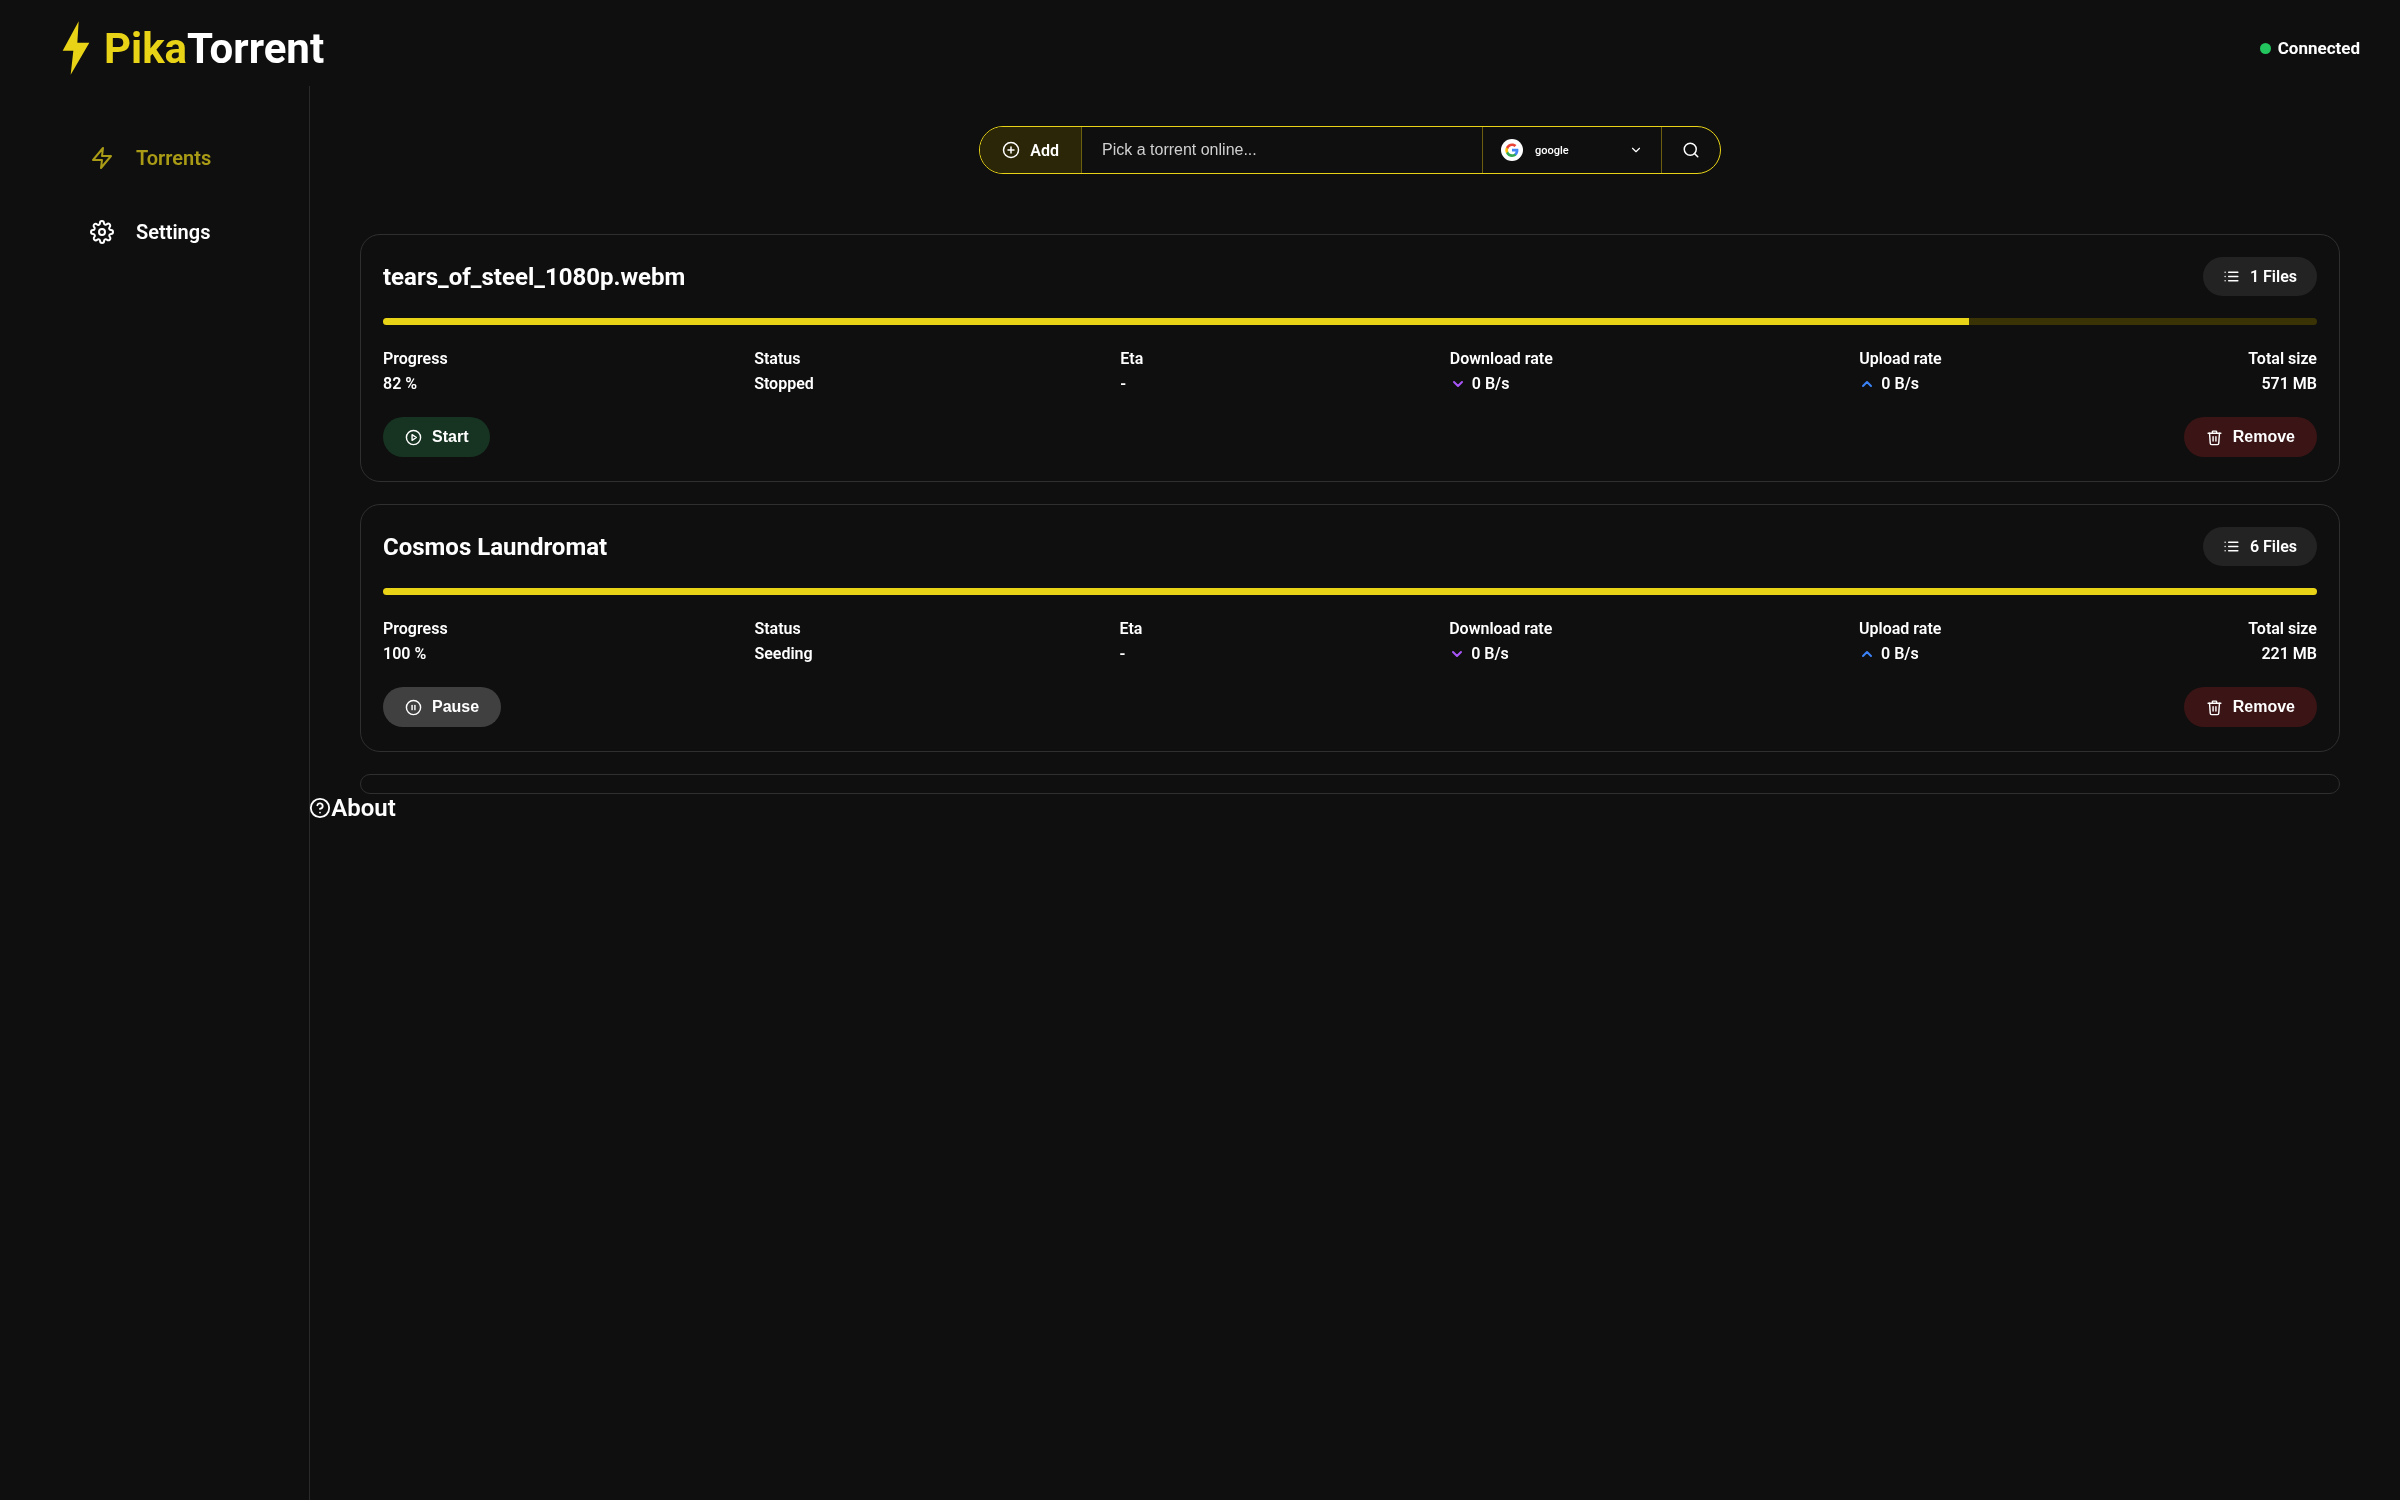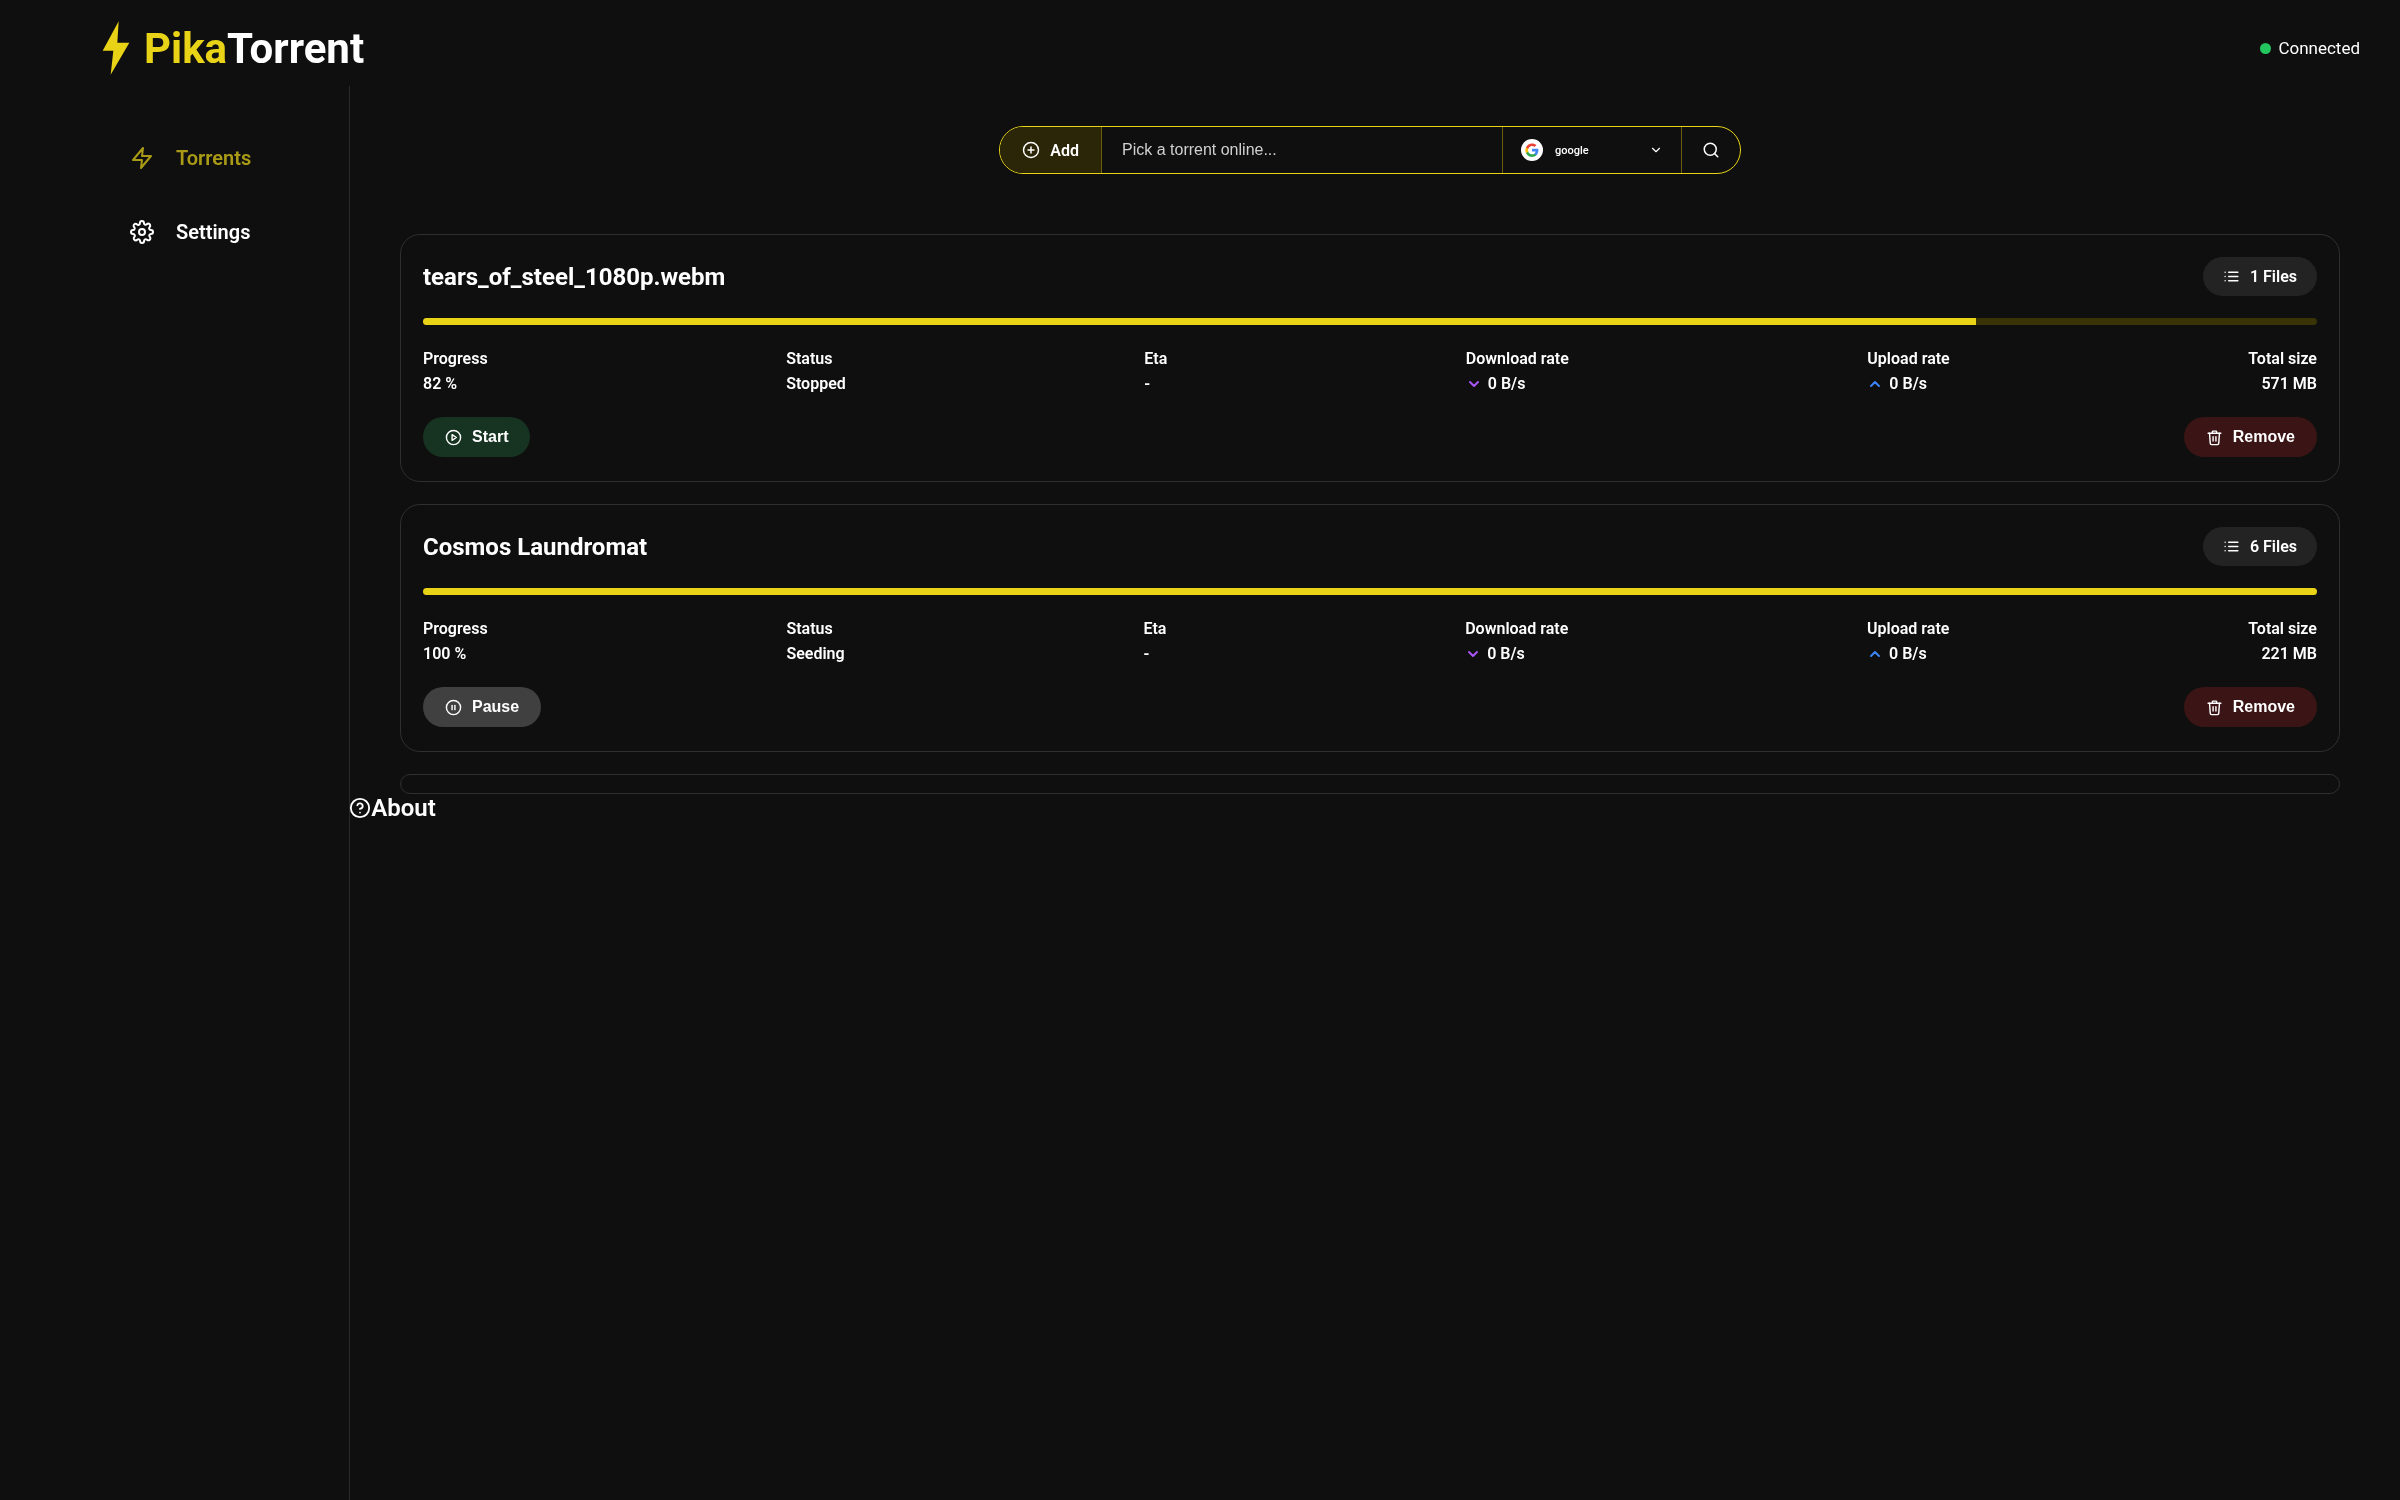--- a/index.html
+++ b/index.html
@@ -8,21 +8,20 @@
     background: #0f0f0f;
     color: #fff;
     font-family: -apple-system, BlinkMacSystemFont, "Segoe UI", Roboto, sans-serif;
     font-size: 16px;
     overflow: hidden;
   }
   .app {
     display: flex;
     flex-direction: column;
     height: 100vh;
-    margin-left: 40px;
   }
   .header {
     display: flex;
     align-items: center;
     justify-content: space-between;
     padding: 20px 40px 10px 60px;
   }
   .logo {
     display: flex;
     align-items: center;
@@ -34,21 +33,21 @@
     width: 32px;
     height: 56px;
   }
   .logo-pika { color: #e8d317; }
   .logo-torrent { color: #fff; }
   .connection {
     display: flex;
     align-items: center;
     gap: 7px;
     font-size: 17px;
-    font-weight: 400;
+    font-weight: 700;
   }
   .conn-dot {
     width: 11px;
     height: 11px;
     border-radius: 50%;
     background: #22c55e;
   }
   .body {
     flex: 1;
     display: flex;

